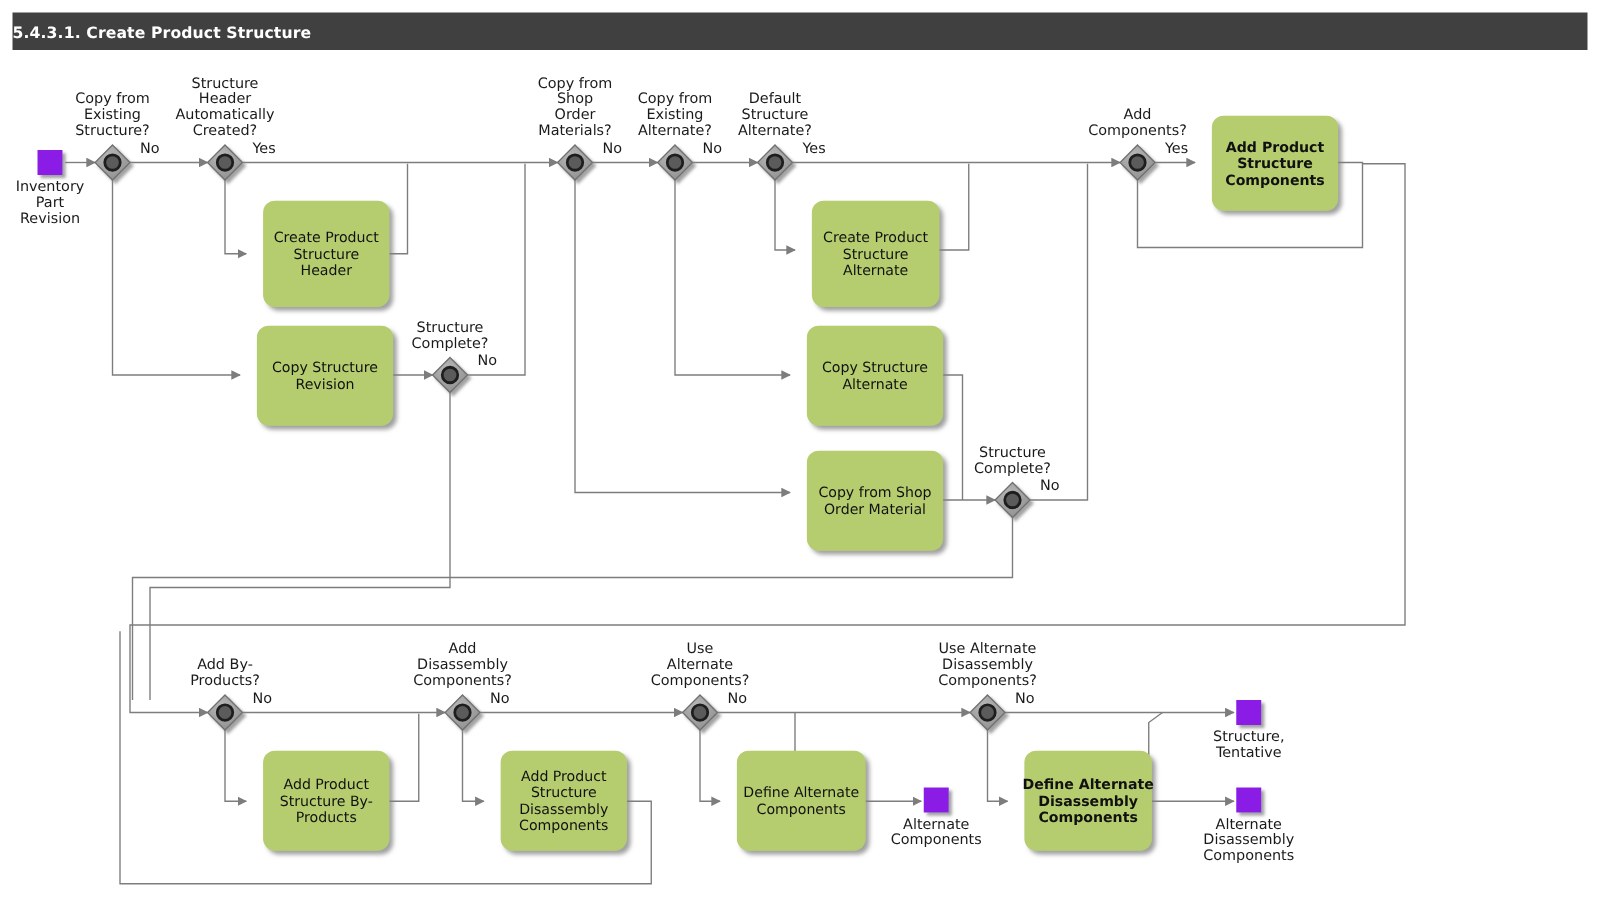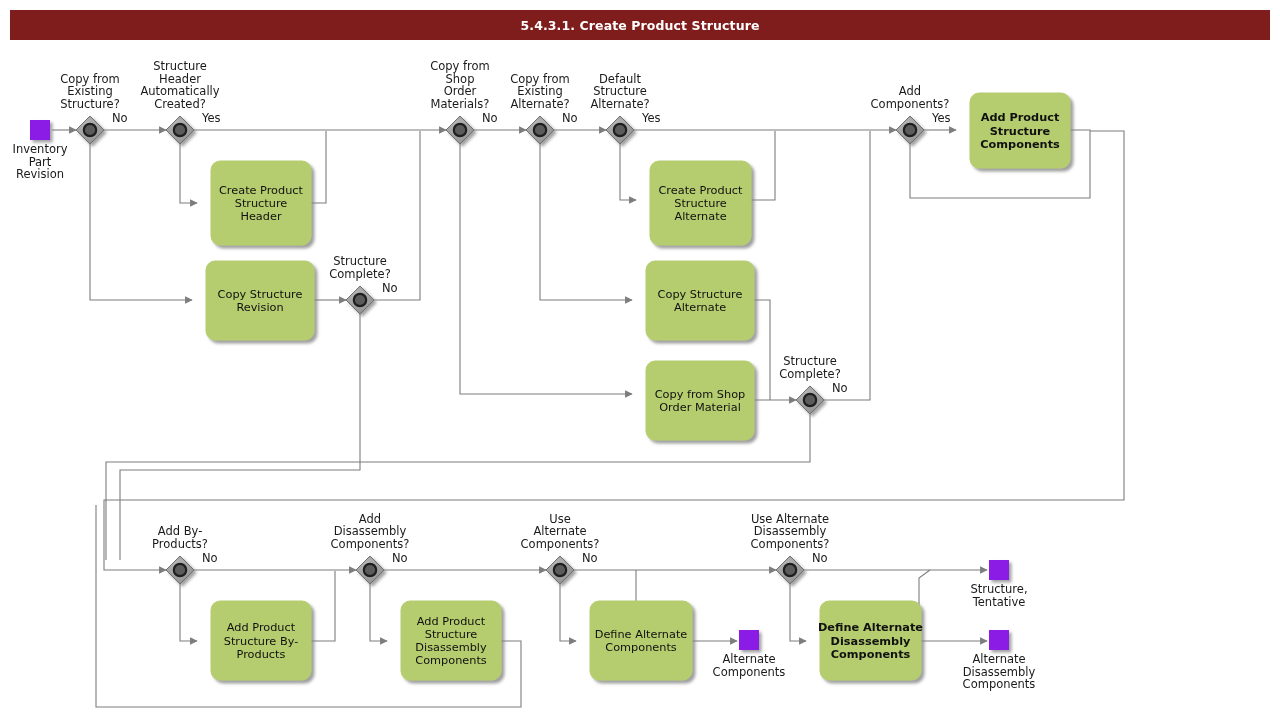--- a/index.html
+++ b/index.html
@@ -1,20 +1,20 @@
 <!DOCTYPE html>
 <html><head>
 <meta charset="utf-8">
 <style>
   html,body{margin:0;padding:0;background:#ffffff;}
   body{width:1280px;height:720px;overflow:hidden;
        font-family:"DejaVu Sans","Liberation Sans",sans-serif;}
   #canvas{position:relative;width:1280px;height:720px;}
   .titlebar{position:absolute;left:10px;top:10px;width:1260px;height:30px;
-            background:#7f1d1d;display:flex;align-items:center;justify-content:center;}
+            background:#404040;display:flex;align-items:center;justify-content:flex-start;}
   .titlebar .t{color:#ffffff;font-size:12.5px;font-weight:bold;letter-spacing:.1px;}
   svg{position:absolute;left:0;top:0;}
   .lbl{font-size:11.5px;fill:#1a1a1a;font-family:"DejaVu Sans","Liberation Sans",sans-serif;}
   .conn{fill:none;stroke:#7d7d7d;stroke-width:1.1;}
   .task-txt{font-size:11.3px;fill:#111;font-family:"DejaVu Sans","Liberation Sans",sans-serif;}
   .task-txt.bold{font-weight:bold;}
 </style>
 </head>
 <body>
 

